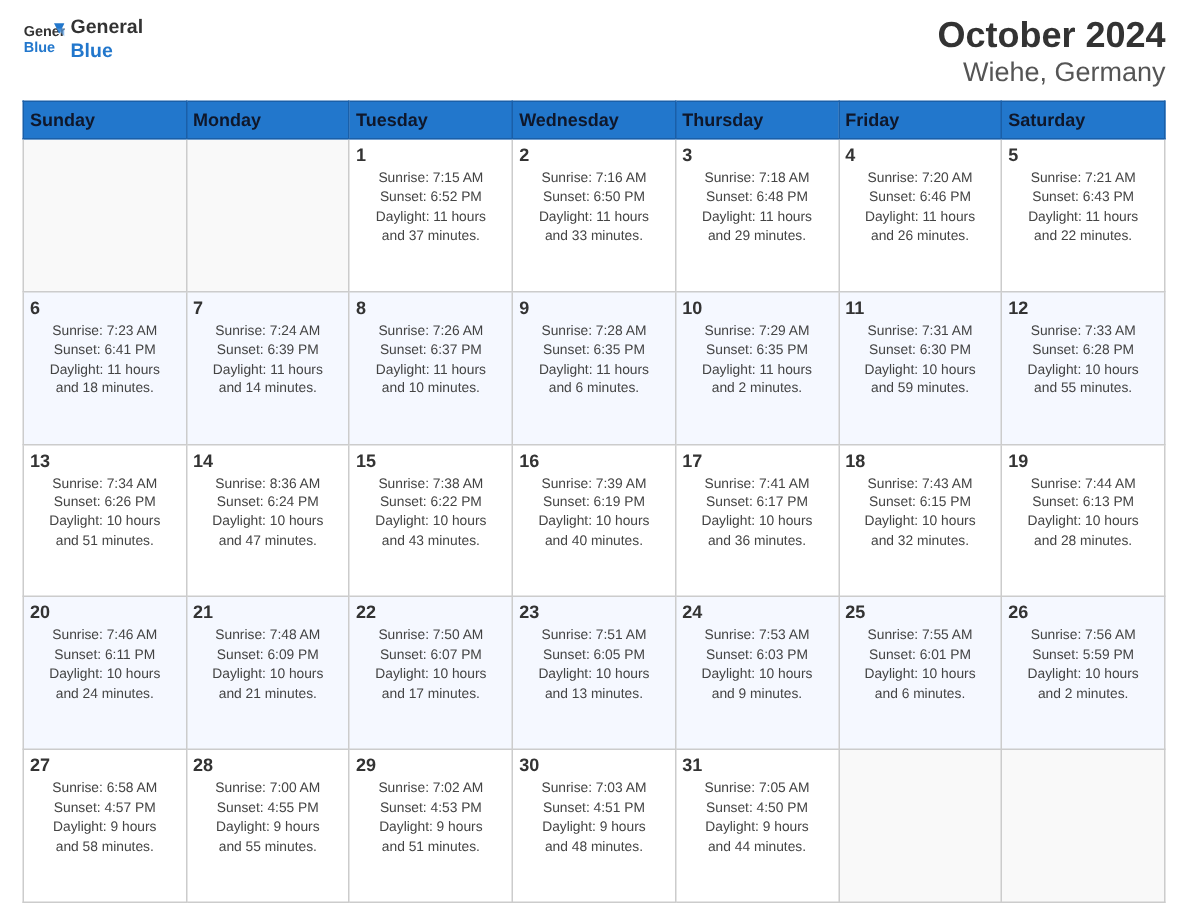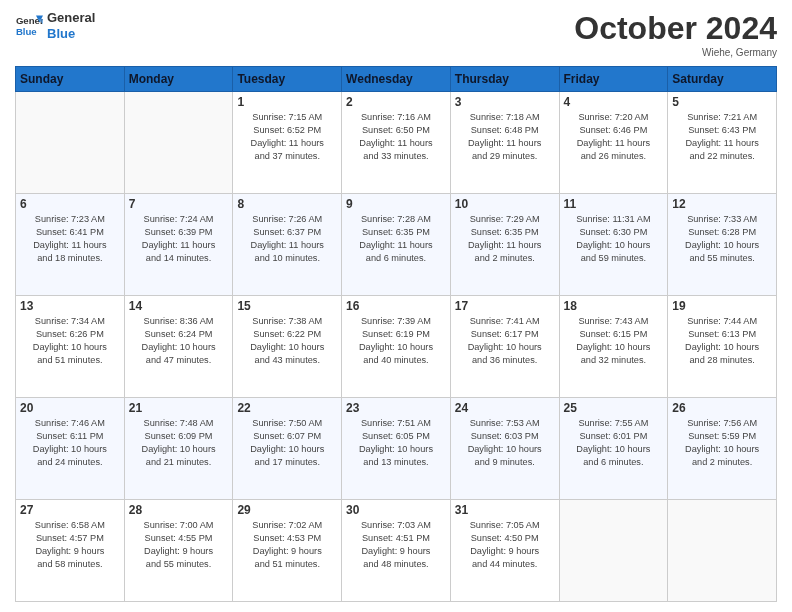--- a/index.html
+++ b/index.html
@@ -29,26 +29,26 @@
       gap: 4px;
     }
     .logo-icon {
       width: 28px;
       height: 28px;
     }
     .title-block {
       text-align: right;
     }
     .month-title {
-      font-size: 32px;
+      font-size: 24px;
       font-weight: bold;
       color: #333;
     }
     .location {
-      font-size: 10px;
+      font-size: 18px;
       color: #555;
     }
     .calendar-table {
       width: 100%;
       border-collapse: collapse;
       flex: 1;
       table-layout: fixed;
     }
     .calendar-table th {
       background-color: #2277cc;
@@ -163,21 +163,21 @@
           <td>
             <div class="day-number">9</div>
             <div class="day-info"><span>Sunrise: 7:28 AM</span><br><span>Sunset: 6:35 PM</span><br><span>Daylight: 11 hours</span><br><span>and 6 minutes.</span></div>
           </td>
           <td>
             <div class="day-number">10</div>
             <div class="day-info"><span>Sunrise: 7:29 AM</span><br><span>Sunset: 6:35 PM</span><br><span>Daylight: 11 hours</span><br><span>and 2 minutes.</span></div>
           </td>
           <td>
             <div class="day-number">11</div>
-            <div class="day-info"><span>Sunrise: 11:31 AM</span><br><span>Sunset: 6:30 PM</span><br><span>Daylight: 10 hours</span><br><span>and 59 minutes.</span></div>
+            <div class="day-info"><span>Sunrise: 7:31 AM</span><br><span>Sunset: 6:30 PM</span><br><span>Daylight: 10 hours</span><br><span>and 59 minutes.</span></div>
           </td>
           <td>
             <div class="day-number">12</div>
             <div class="day-info"><span>Sunrise: 7:33 AM</span><br><span>Sunset: 6:28 PM</span><br><span>Daylight: 10 hours</span><br><span>and 55 minutes.</span></div>
           </td>
         </tr>
         <tr>
           <td>
             <div class="day-number">13</div>
             <div class="day-info"><span>Sunrise: 7:34 AM</span><br><span>Sunset: 6:26 PM</span><br><span>Daylight: 10 hours</span><br><span>and 51 minutes.</span></div>

